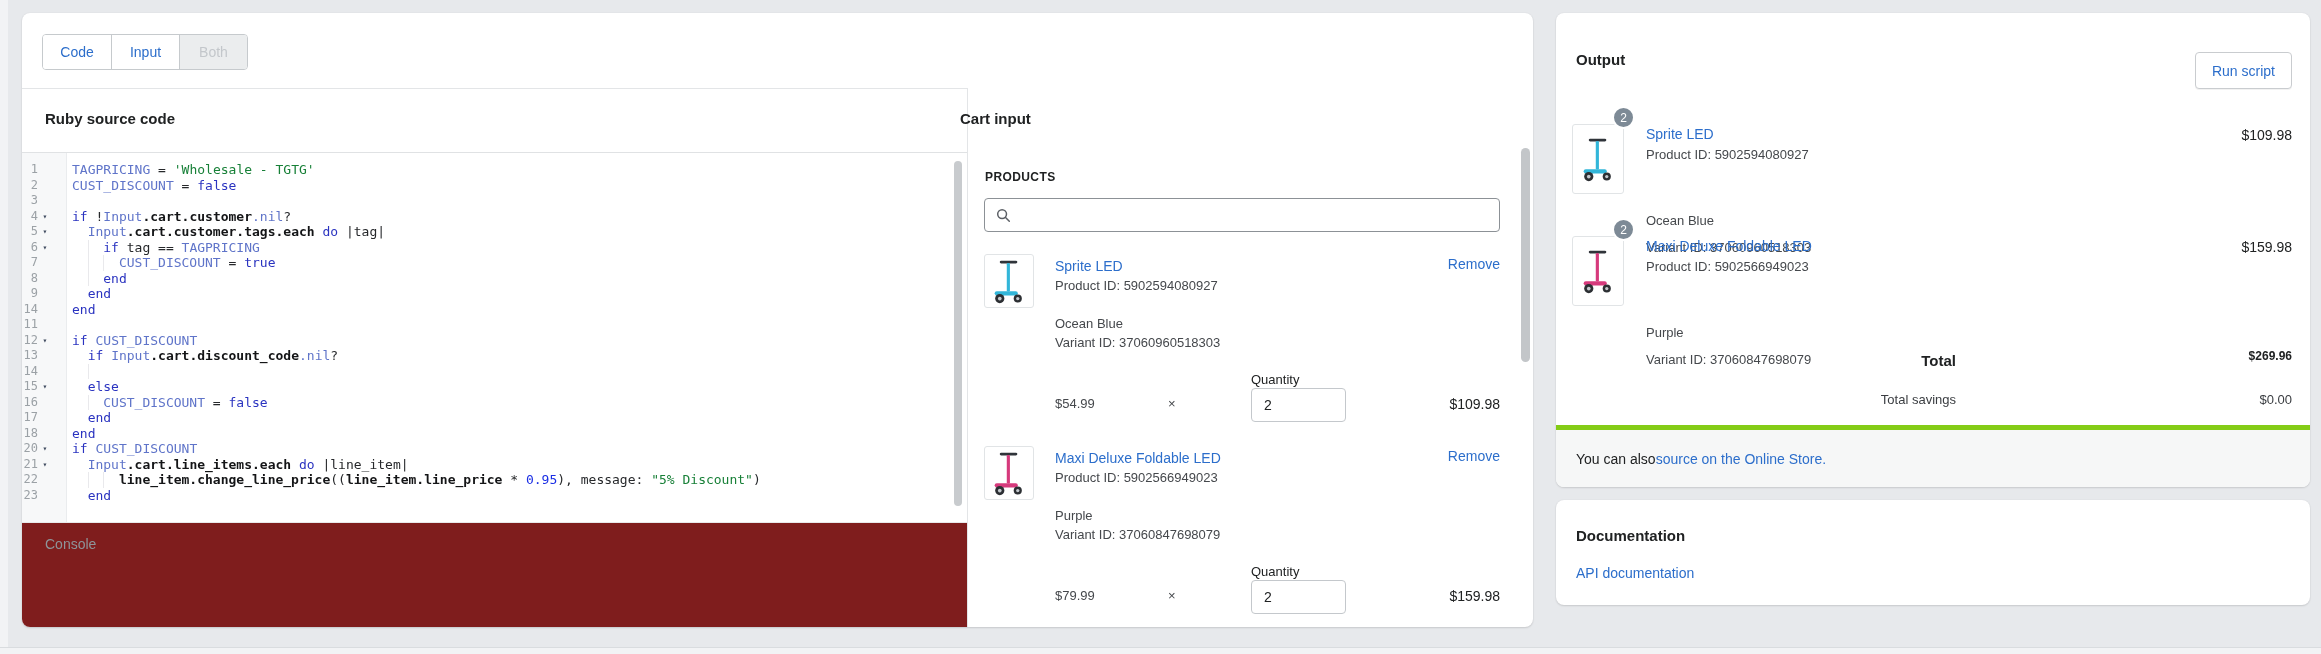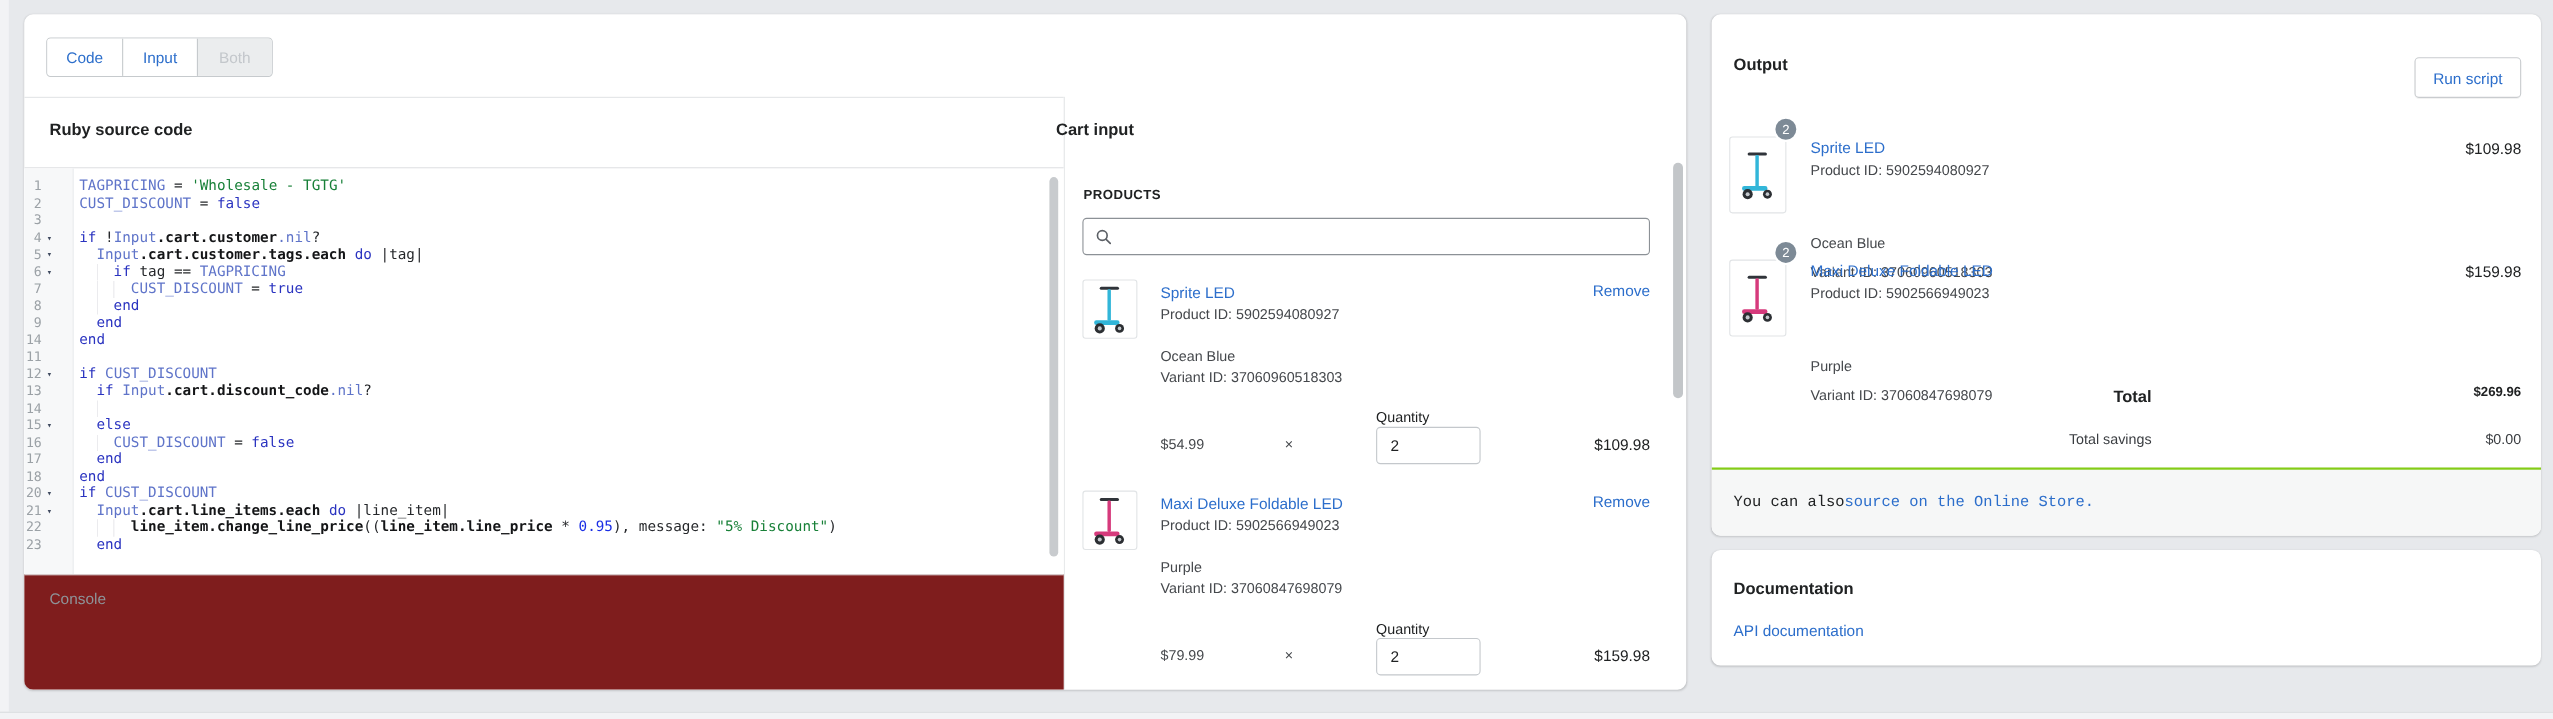--- a/index.html
+++ b/index.html
@@ -105,22 +105,22 @@
   .o-id    { position:absolute; left:74px; top:41px;  font-size:13px; color:#45484c; }
   .o-variant{position:absolute; left:74px; top:107px; font-size:13px; color:#45484c; }
   .o-vid   { position:absolute; left:74px; top:134px; font-size:13px; color:#45484c; }
   .o-price { position:absolute; right:0; top:21px; font-size:14px; color:#202223; }
 
   .total-label   { position:absolute; right:354px; top:339px; font-size:15px; font-weight:700; }
   .total-value   { position:absolute; right:18px;  top:336px; font-size:12px; font-weight:700; }
   .savings-label { position:absolute; right:354px; top:379px; font-size:13px; color:#3a3d41; }
   .savings-value { position:absolute; right:18px;  top:379px; font-size:13px; color:#3a3d41; }
   .out-footer { position:absolute; left:0; right:0; bottom:0; height:62px; background:#f6f7f7;
-                border-top:2px solid #84cc16; display:flex; align-items:center; padding:0 20px;
-                font-size:14px; color:#202223;font-family:Liberation Mono, monospace; }
+                border-top:5px solid #84cc16; display:flex; align-items:center; padding:0 20px;
+                font-size:14px; color:#202223; }
   .out-footer a, .link { color:#2c6ecb; text-decoration:none; cursor:pointer; }
 
   
   #doc-title { left:20px; top:27px; }
   .doc-link { position:absolute; left:20px; top:65px; font-size:14px; }
 
   .scooter { width:38px; height:48px; }
 </style>
 </head>
 <body>

